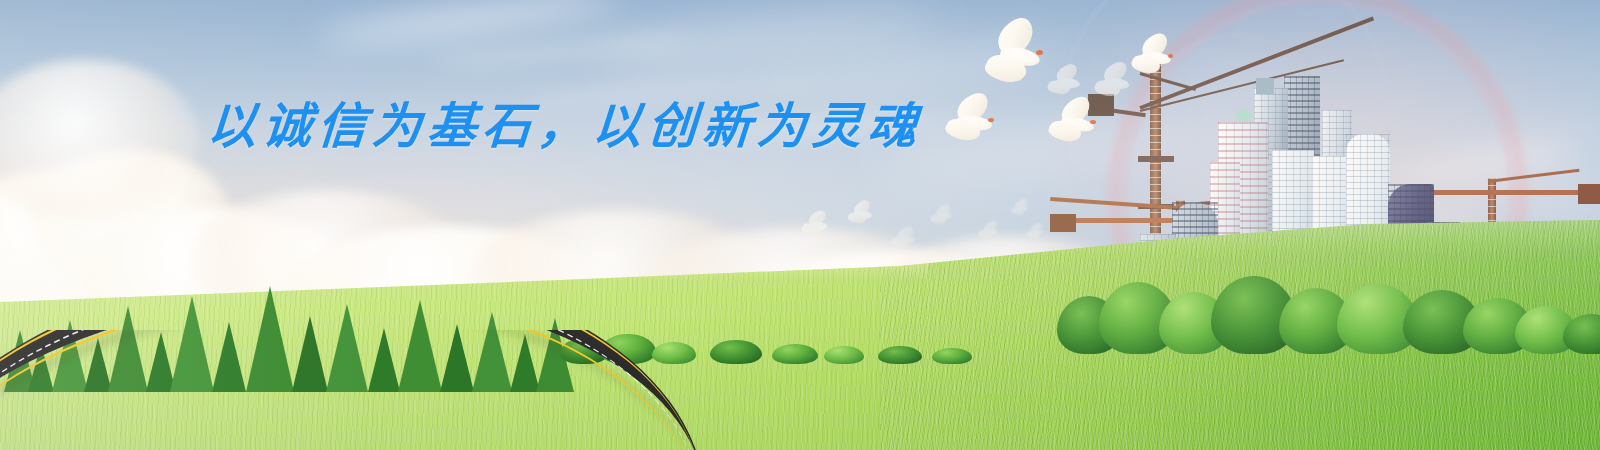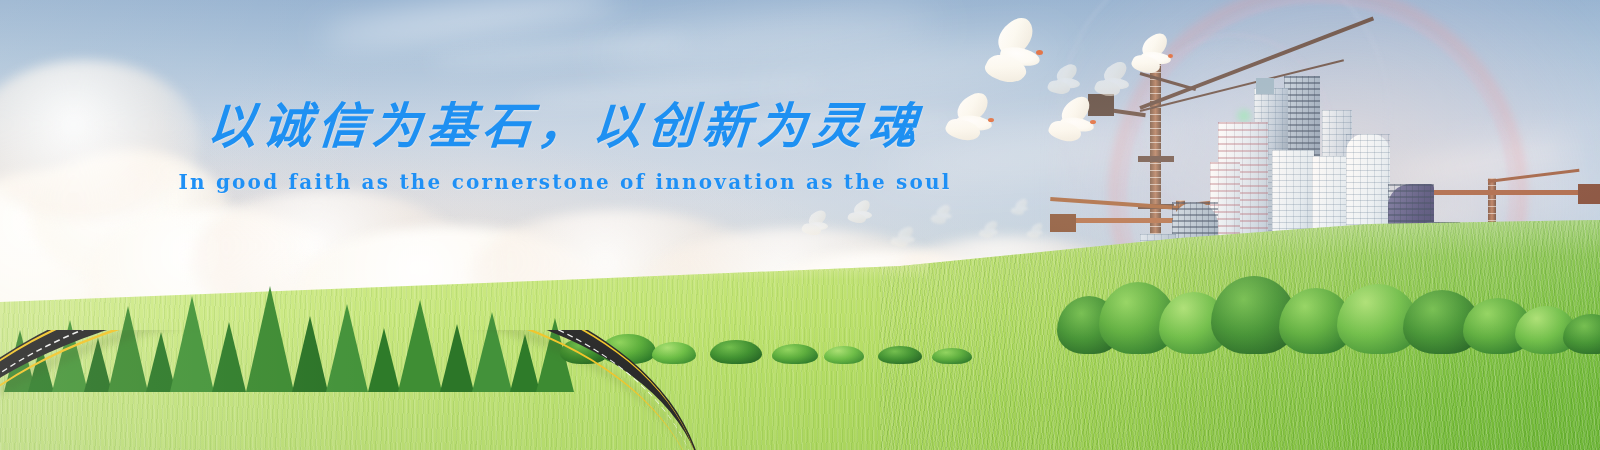--- a/index.html
+++ b/index.html
@@ -581,17 +581,16 @@
     <div class="wing" style="left:1px;top:8px;width:13px;height:7px;transform:rotate(22deg);"></div>
   </div>
   <div class="dove ghost" style="left:1026px;top:224px;width:20px;height:16px;">
     <div class="wing" style="left:5px;top:0;width:12px;height:8px;transform:rotate(-24deg);"></div>
     <div class="body" style="left:5px;top:6px;width:12px;height:5px;"></div>
     <div class="wing" style="left:1px;top:7px;width:12px;height:7px;transform:rotate(20deg);"></div>
   </div>
 
   <div id="text-block">
     <h1 id="headline-cn">以诚信为基石，以创新为灵魂</h1>
-    <p id="subline-en">In good faith as the cornerstone of innovation as the soul</p>
   </div>
 
   <div class="layer" id="vignette"></div>
 </div>
 
 </body></html>

